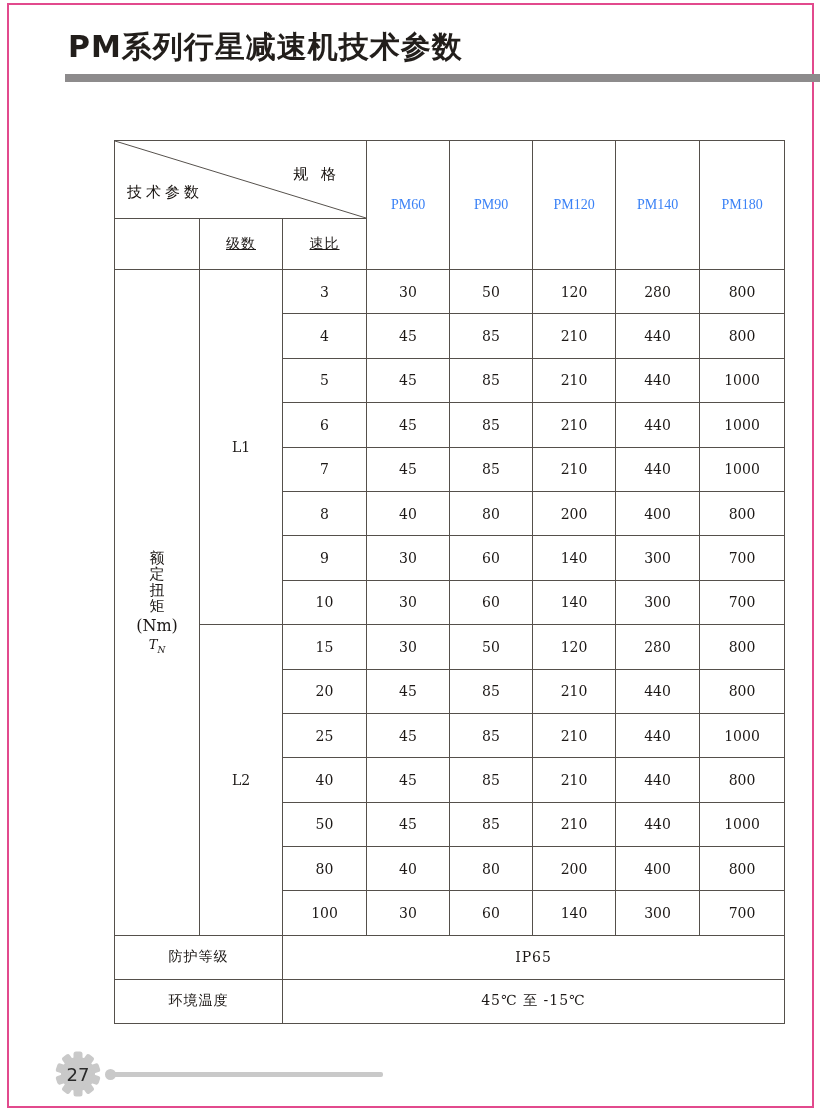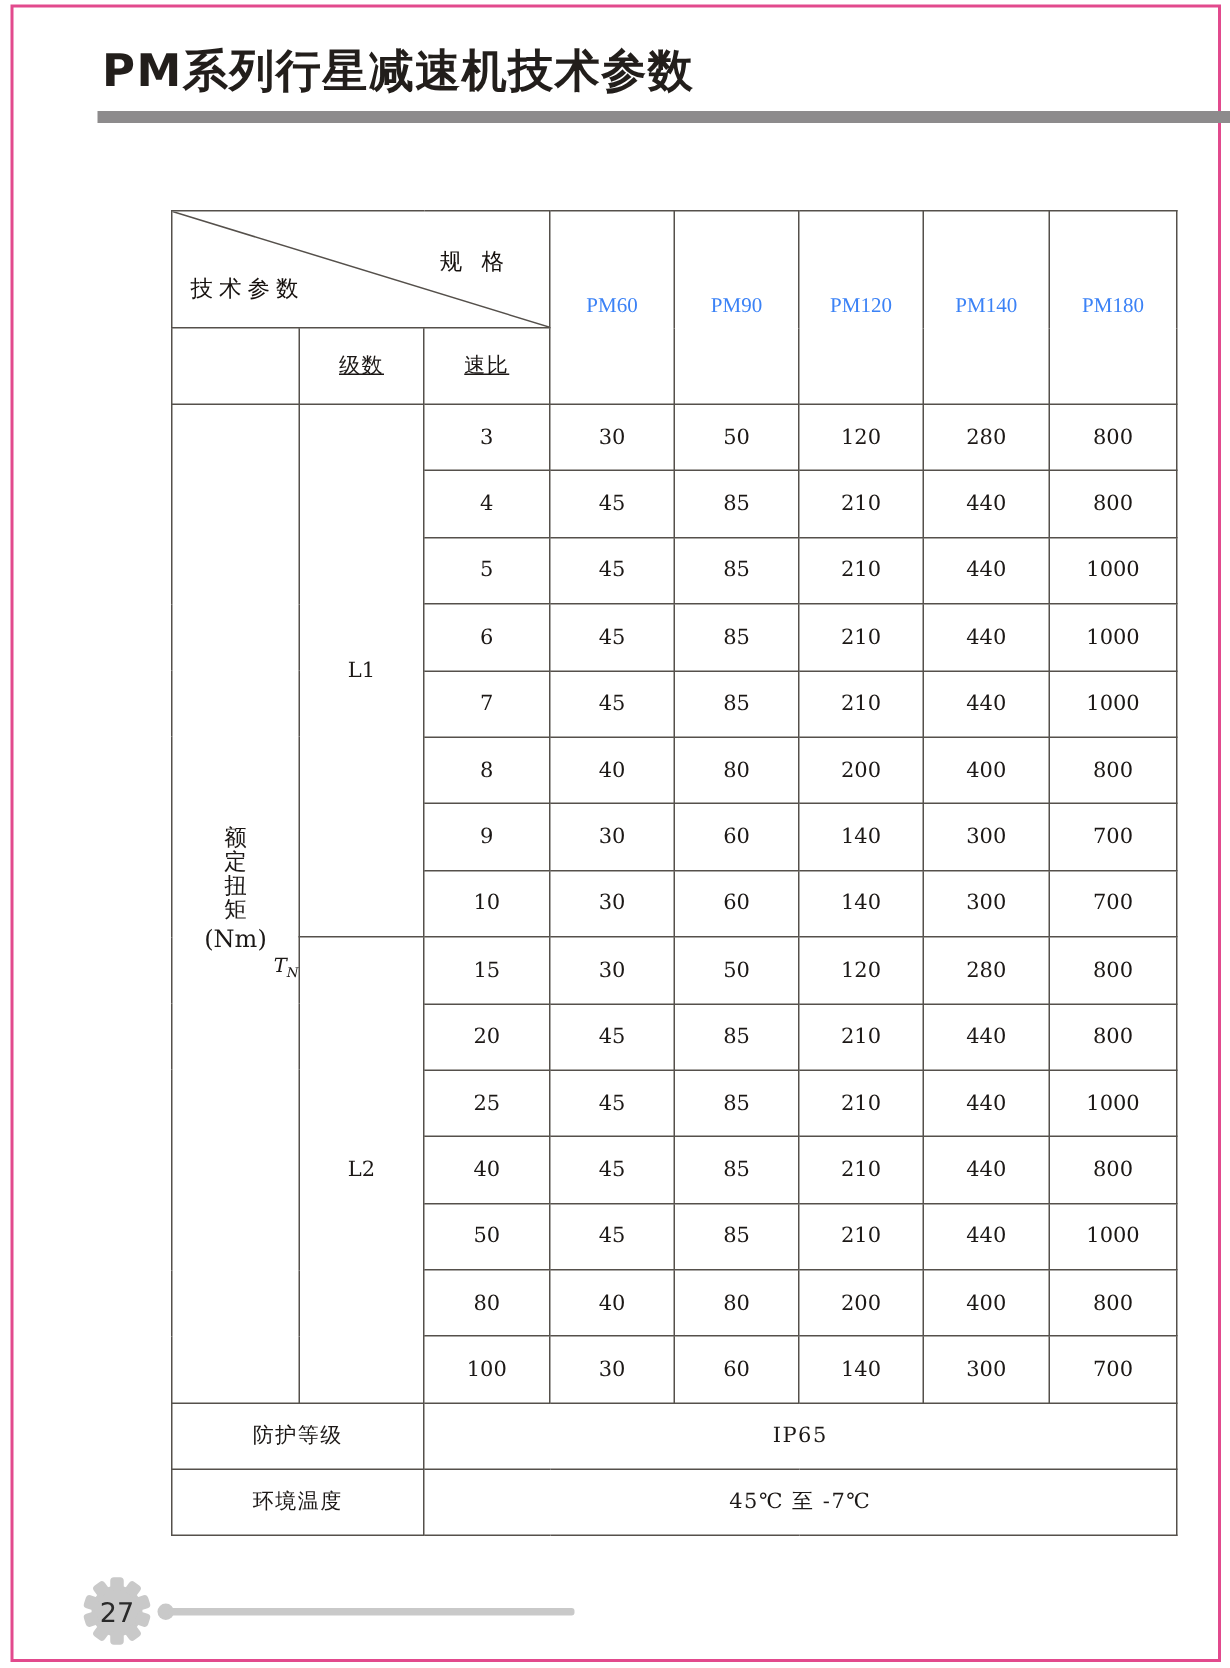--- a/index.html
+++ b/index.html
@@ -47,21 +47,21 @@
   td.subhdr{
     font-family:"DejaVu Sans","Liberation Sans",sans-serif;
     font-size:15px;letter-spacing:1px;text-decoration:underline;
   }
   tr.drow td{height:43.4px;}
   td.g, td.stage{background:#d5d2cb;}
   td.stage{font-size:14px;}
   td.torque{background:#ffffff;}
   .vchars{line-height:16px;font-size:15px;letter-spacing:0;}
   .vunit{font-size:16px;margin-top:2px;}
-  .vsym{font-size:13px;font-style:italic;margin-top:2px;text-align:right;}
+  .vsym{font-size:13px;font-style:italic;margin-top:2px;}
   .vsym sub{font-size:9px;font-style:italic;}
   tr.frow td{height:43px;text-align:center;}
   td.flabel{
     font-family:"DejaVu Sans","Liberation Sans",sans-serif;
     font-size:15px;letter-spacing:1px;
   }
   td.fval{font-size:14px;letter-spacing:1px;}
   .footer-gear{position:absolute;left:54px;top:1050px;z-index:2;}
   .footer-dot{
     position:absolute;left:105px;top:1069px;width:11px;height:11px;
@@ -239,21 +239,21 @@
         <td class="val g">140</td>
         <td class="val g">300</td>
         <td class="val g">700</td>
       </tr>
       <tr class="frow">
         <td class="flabel" colspan="2">防护等级</td>
         <td class="fval" colspan="6">IP65</td>
       </tr>
       <tr class="frow">
         <td class="flabel g" colspan="2">环境温度</td>
-        <td class="fval g" colspan="6">45℃ 至 -7℃</td>
+        <td class="fval g" colspan="6">45℃ 至 -15℃</td>
       </tr>
     </tbody>
 </table>
 
 <svg class="footer-gear" width="48" height="48" viewBox="0 0 48 48">
   <g fill="#c9c9c9" id="gear-shape">
       <circle cx="24" cy="24" r="17"></circle>
       <rect x="19.5" y="1.5" width="9" height="9" rx="2.5" transform="rotate(0 24 24)"></rect>
       <rect x="19.5" y="1.5" width="9" height="9" rx="2.5" transform="rotate(36 24 24)"></rect>
       <rect x="19.5" y="1.5" width="9" height="9" rx="2.5" transform="rotate(72 24 24)"></rect>

